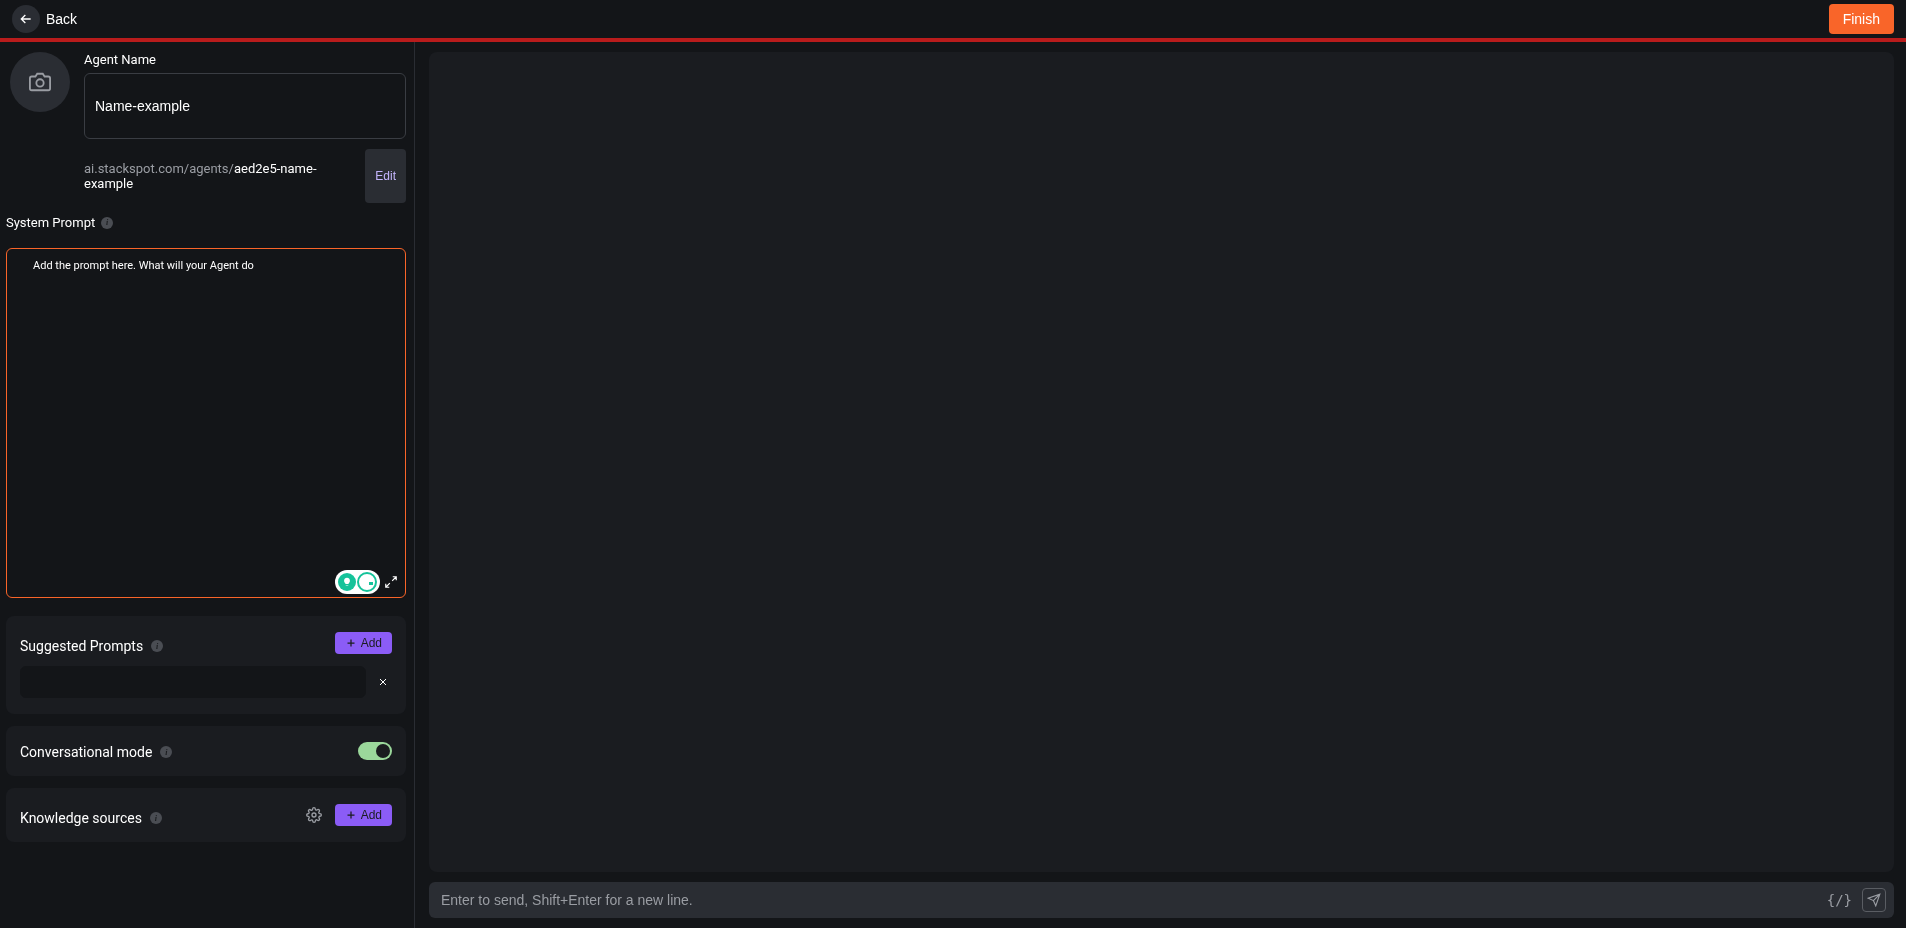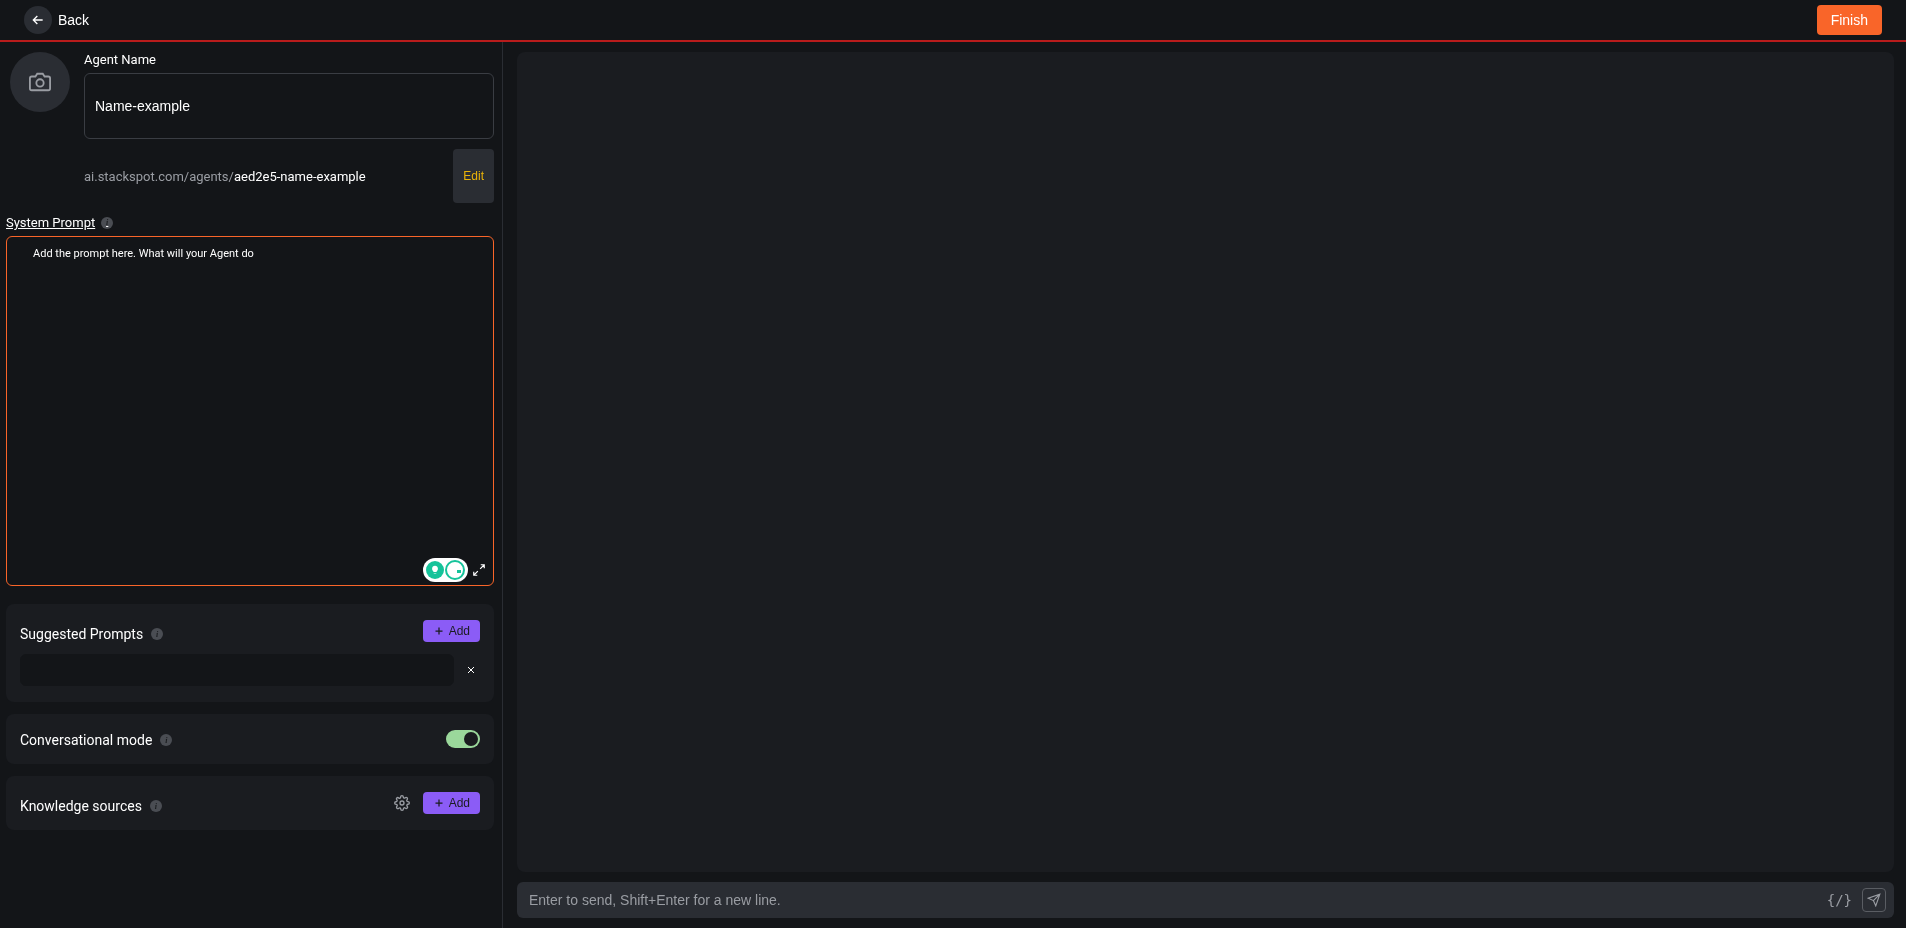--- a/index.html
+++ b/index.html
@@ -13,22 +13,22 @@
       color: #ffffff;
       width: 1906px;
       height: 928px;
       overflow: hidden;
     }
     .top-bar {
       height: 42px;
       display: flex;
       align-items: center;
       justify-content: space-between;
-      padding: 0 24px;
-      border-bottom: 2px solid #b91c1c;
+      padding: 0 12px;
+      border-bottom: 4px solid #b91c1c;
     }
     .back-btn {
       display: flex;
       align-items: center;
       gap: 6px;
       color: #ffffff;
       background: none;
       border: none;
       cursor: pointer;
       font-size: 14px;
@@ -49,21 +49,21 @@
       border-radius: 4px;
       padding: 7px 14px;
       font-size: 14px;
       cursor: pointer;
     }
     .main-container {
       display: flex;
       height: calc(100% - 42px);
     }
     .left-panel {
-      width: 503px;
+      width: 415px;
       border-right: 1px solid #2a2d33;
       padding: 10px 8px 10px 6px;
       overflow-y: auto;
     }
     .right-panel {
       flex: 1;
       padding: 10px 12px 10px 14px;
       display: flex;
       flex-direction: column;
     }
@@ -111,32 +111,31 @@
     .url-text {
       font-size: 13px;
       color: #9a9da3;
     }
     .url-slug {
       color: #ffffff;
     }
     .edit-btn {
       background: #2a2d33;
       border: none;
-      color: #eab308;
+      color: #c4b5fd;
       padding: 20px 10px;
       border-radius: 4px;
       font-size: 12px;
       cursor: pointer;
     }
     .section-label-row {
       display: flex;
       align-items: center;
       gap: 6px;
-      margin-bottom: 6px;
-      text-decoration: underline;
+      margin-bottom: 18px;
     }
     .info-badge {
       width: 12px;
       height: 12px;
       border-radius: 50%;
       background: #4a4d53;
       display: flex;
       align-items: center;
       justify-content: center;
       font-size: 8px;

